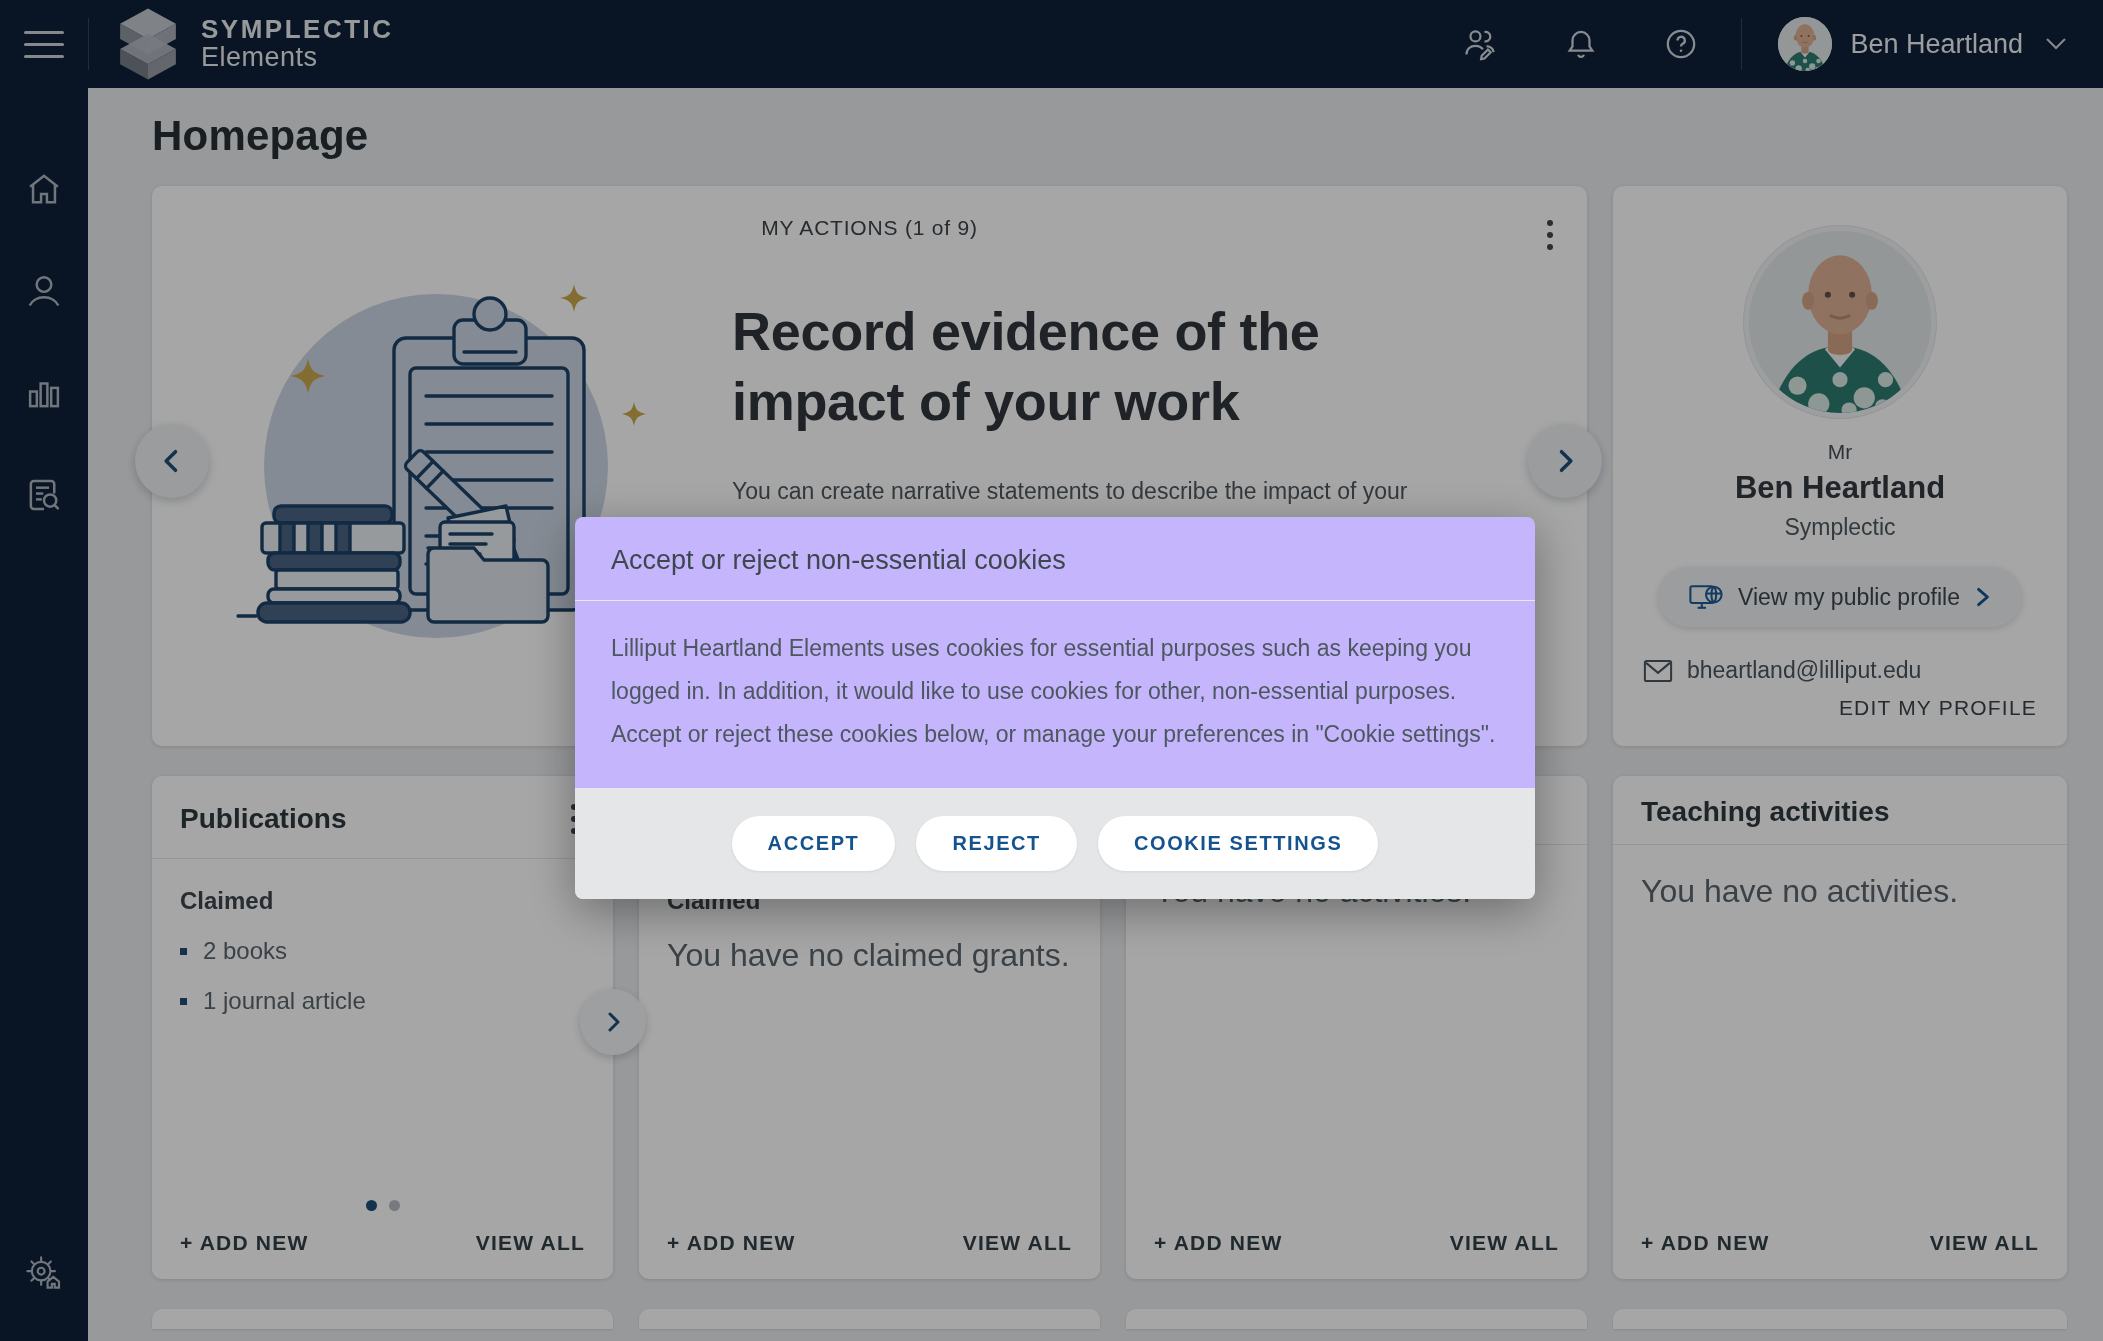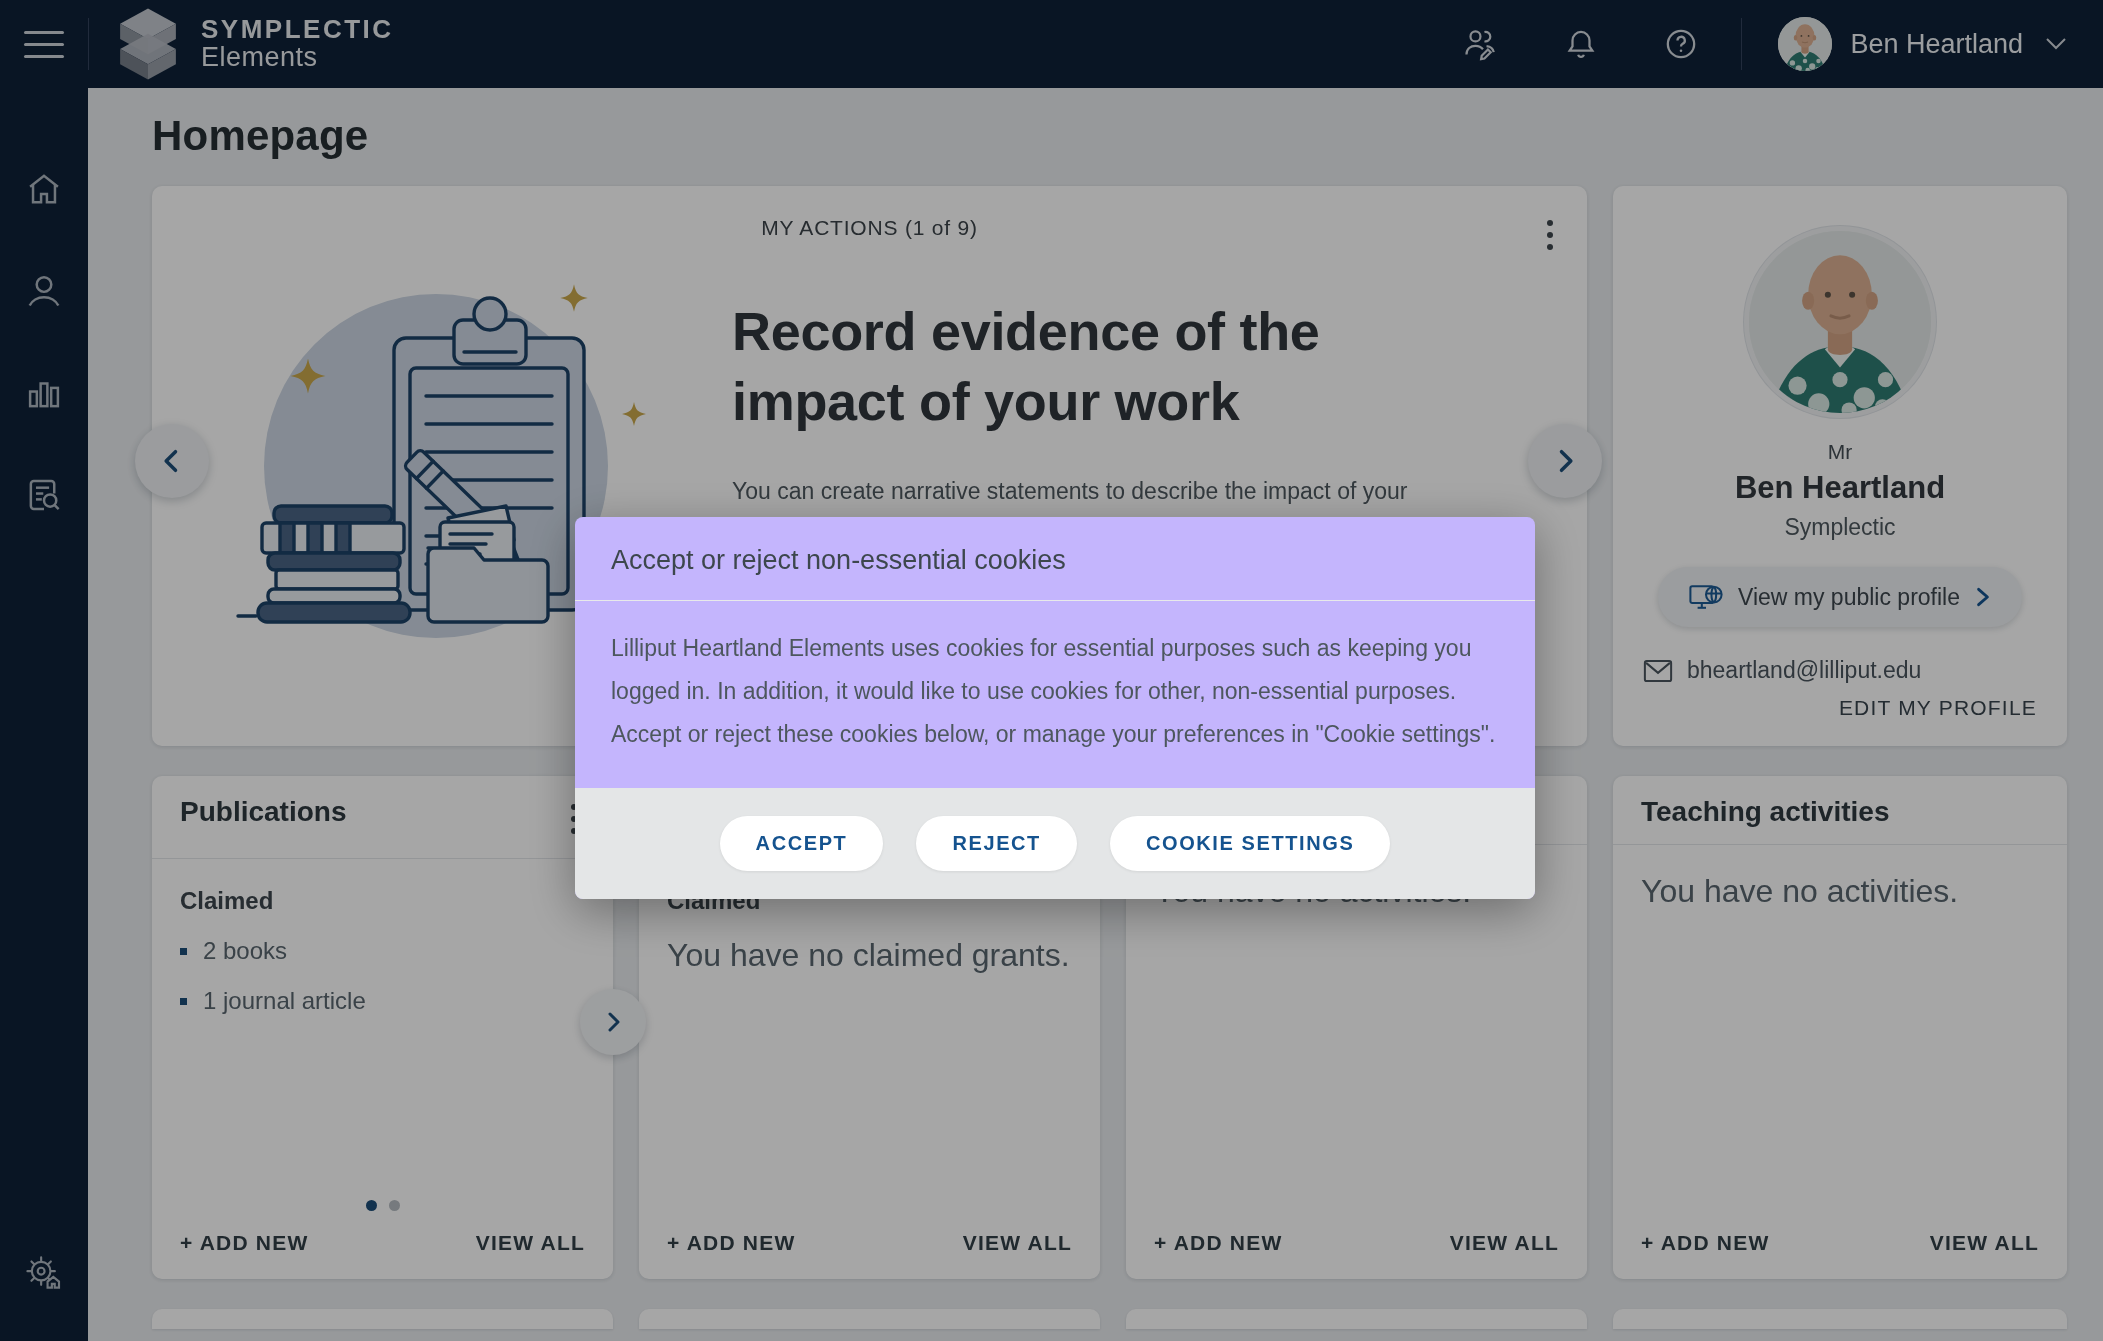--- a/index.html
+++ b/index.html
@@ -73,21 +73,21 @@
     box-shadow:0 2px 6px rgba(20,35,52,.16); }
   .profile-btn-label { font-size:23px; color:#3c464d; font-weight:500; }
   .email-row { display:flex; align-items:center; gap:14px; margin:30px 0 0 30px; }
   .email-text { font-size:23px; color:#4a555e; }
   .edit-profile { position:absolute; right:30px; bottom:26px; font-size:21px; letter-spacing:1.2px;
     color:#38444d; font-weight:500; cursor:pointer; }
 
   
   .left3 { display:grid; grid-template-columns:1fr 1fr 1fr; column-gap:26px; }
   .bottom-card { height:503px; }
-  .bc-header { display:flex; align-items:flex-start; justify-content:space-between;
+  .bc-header { display:flex; align-items:center; justify-content:space-between;
     padding:20px 28px 16px 28px; border-bottom:1px solid #e3e6ea; min-height:68px; }
   .bc-title { font-size:28px; font-weight:600; color:#2e3940; }
   .bc-body { padding:28px 28px 0 28px; text-align:left; }
   .bc-section { font-size:24px; font-weight:700; color:#3c464d; margin-bottom:22px; }
   .bc-list { list-style:none; }
   .bc-list li { display:flex; align-items:center; font-size:24px; color:#59666f; margin-bottom:22px; }
   .bc-list li .sq { width:7px; height:7px; background:#1d4e79; margin-right:16px; flex:0 0 7px; }
   .bc-empty { font-size:32px; color:#59666f; }
   .bc-footer { position:absolute; left:0; right:0; bottom:0; display:flex;
     justify-content:space-between; padding:20px 28px 24px 28px; }
@@ -106,21 +106,21 @@
     box-shadow:0 1px 3px rgba(20,35,52,.12); }
 
   
   .overlay { position:fixed; inset:0; background:rgba(0,0,0,0.35); z-index:40; }
   .modal { position:fixed; left:575px; top:517px; width:960px; z-index:50;
     background:#c4b5fd; border-radius:8px; overflow:hidden;
     box-shadow:0 12px 48px rgba(0,0,0,.35); }
   .modal-header { padding:28px 36px 24px 36px; border-bottom:1px solid #e8e9ea; }
   .modal-title { font-size:27px; color:#3d474d; font-weight:400; }
   .modal-body { padding:26px 36px 32px 36px; font-size:23px; line-height:1.87; color:#4d575e; }
-  .modal-footer { background:#e4e6e7; padding:28px 36px; display:flex; justify-content:center; gap:33px; }
+  .modal-footer { background:#e4e6e7; padding:28px 36px; display:flex; justify-content:center; gap:21px; }
   .pill-btn { background:#ffffff; border:none; border-radius:40px; padding:16px 36px;
     font-family:"Liberation Sans", sans-serif; font-size:20px; font-weight:700; letter-spacing:1.6px;
     color:#15538f; cursor:pointer; box-shadow:0 1px 3px rgba(0,0,0,.08); }
 </style>
 </head>
 <body>
 
 <svg width="0" height="0" style="position:absolute">
   <defs>
     <g id="avatar-art">

